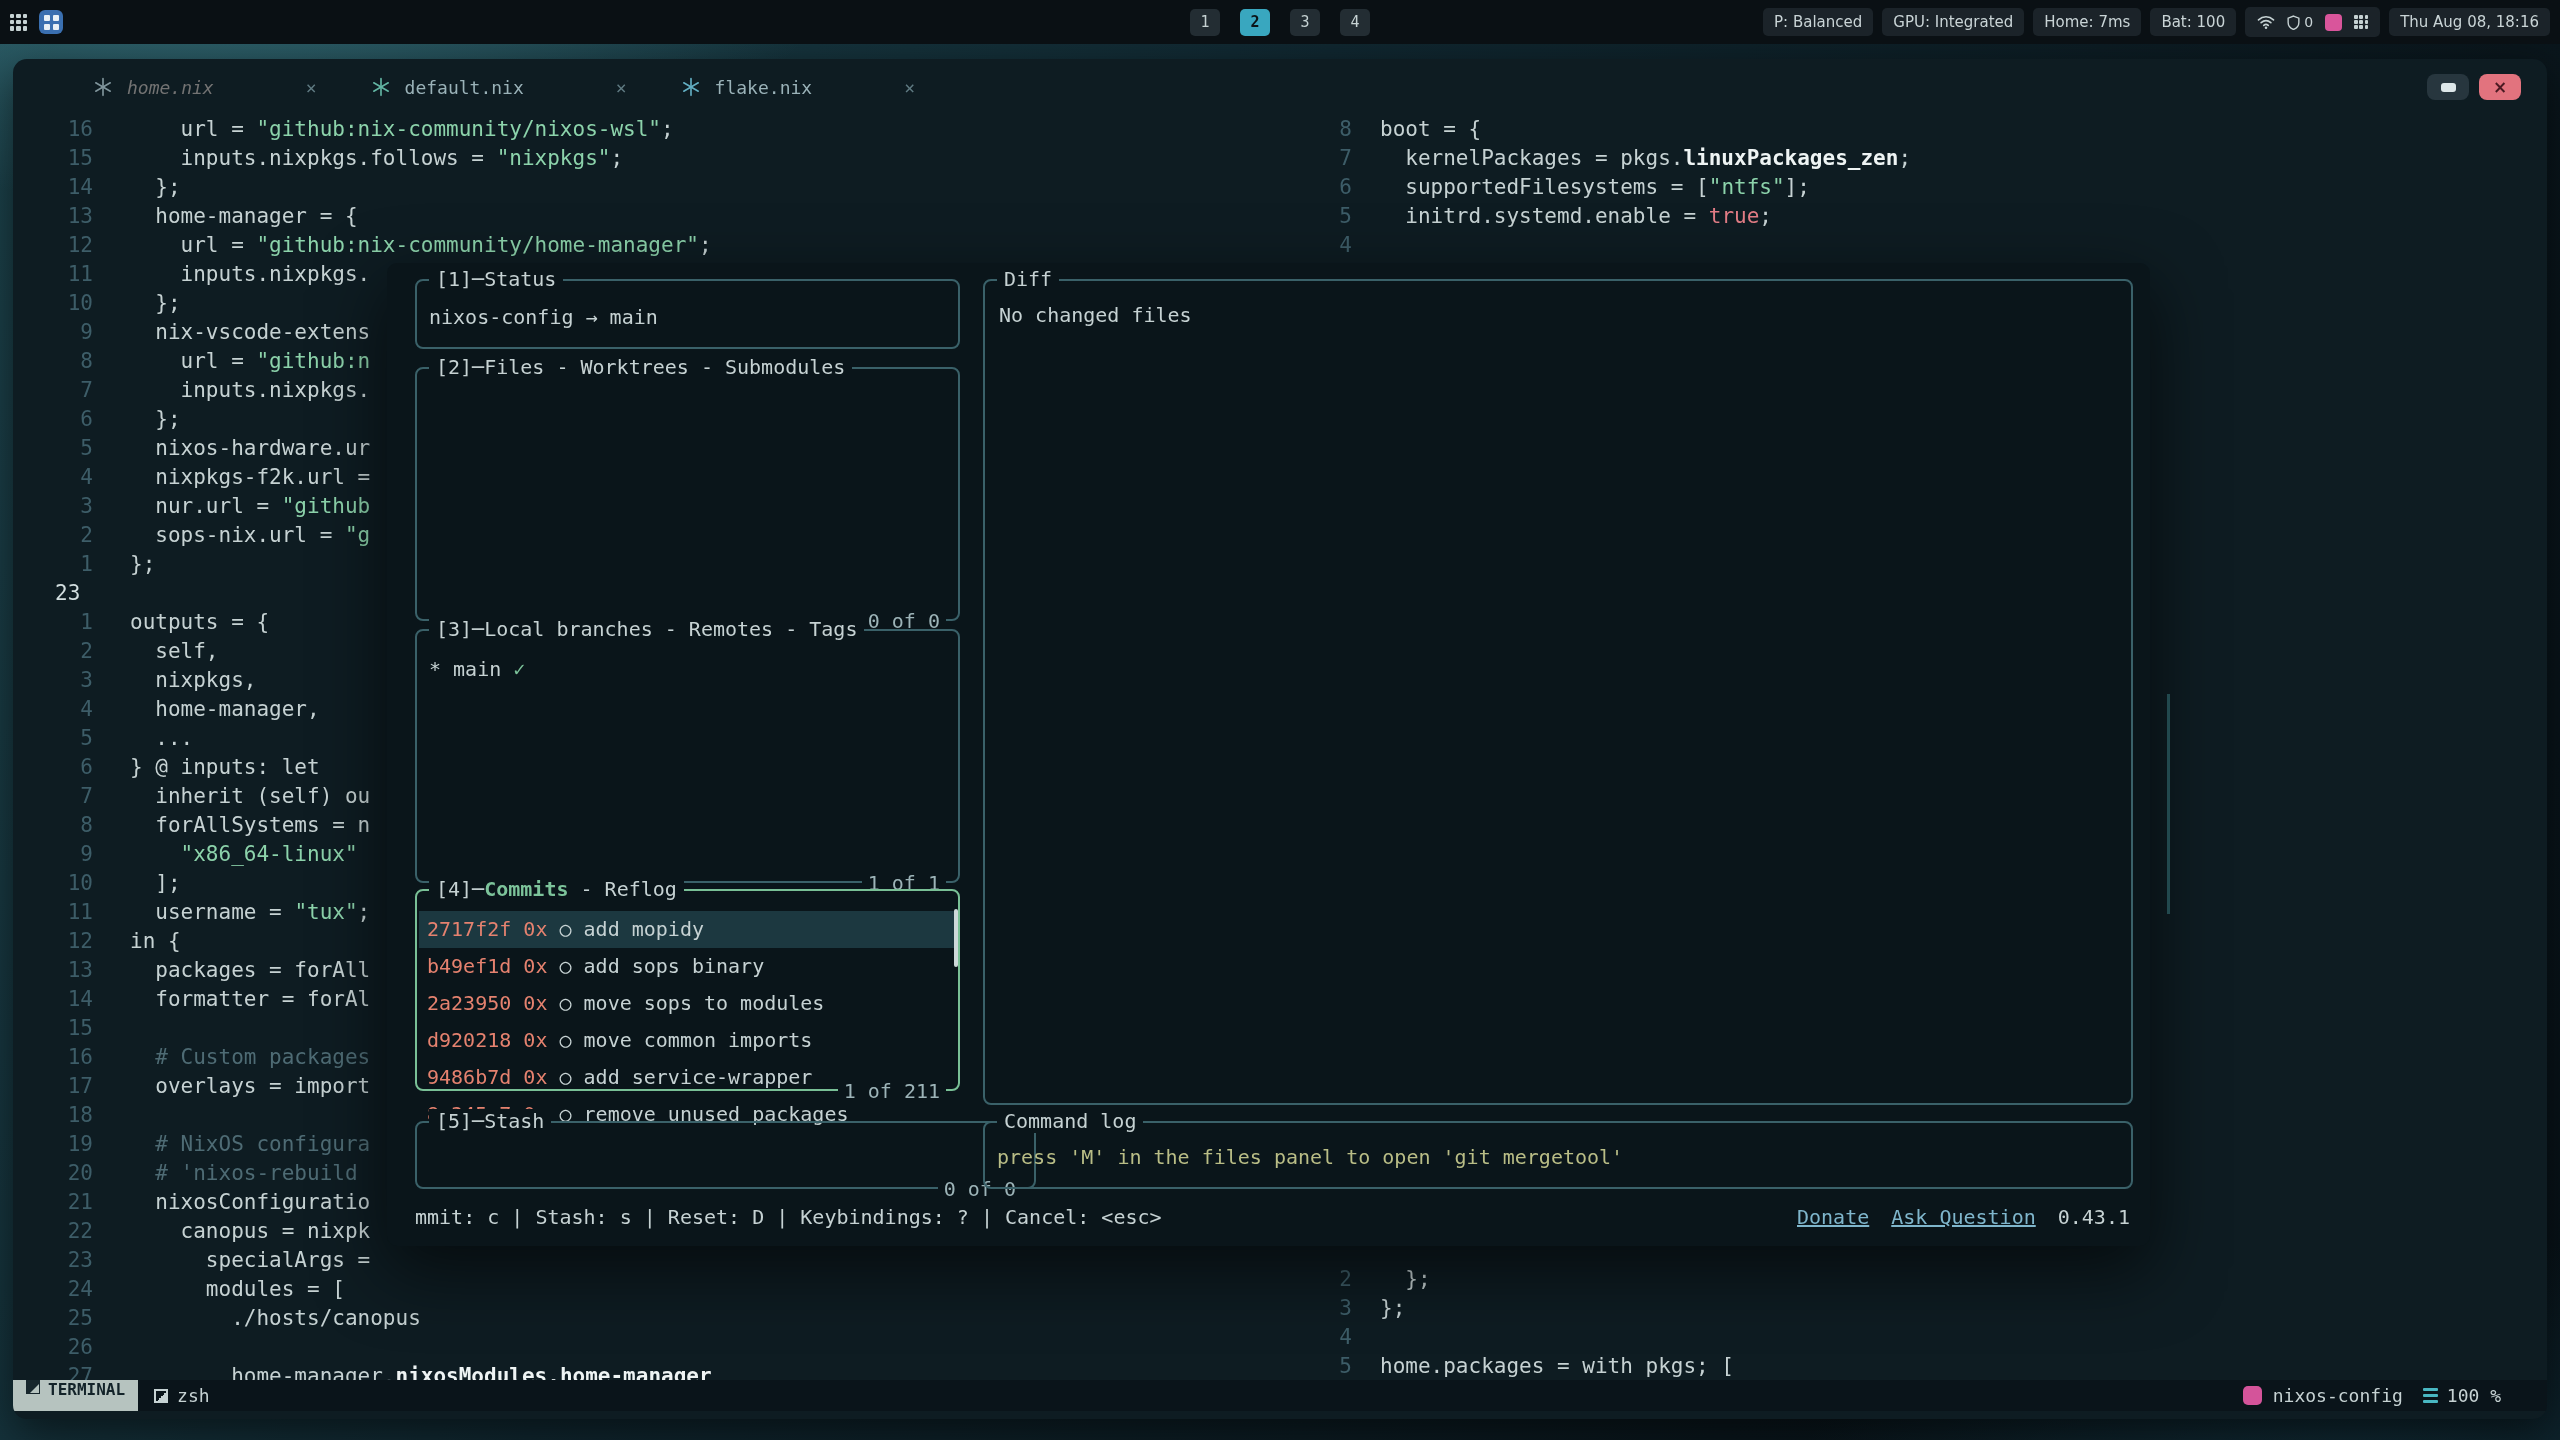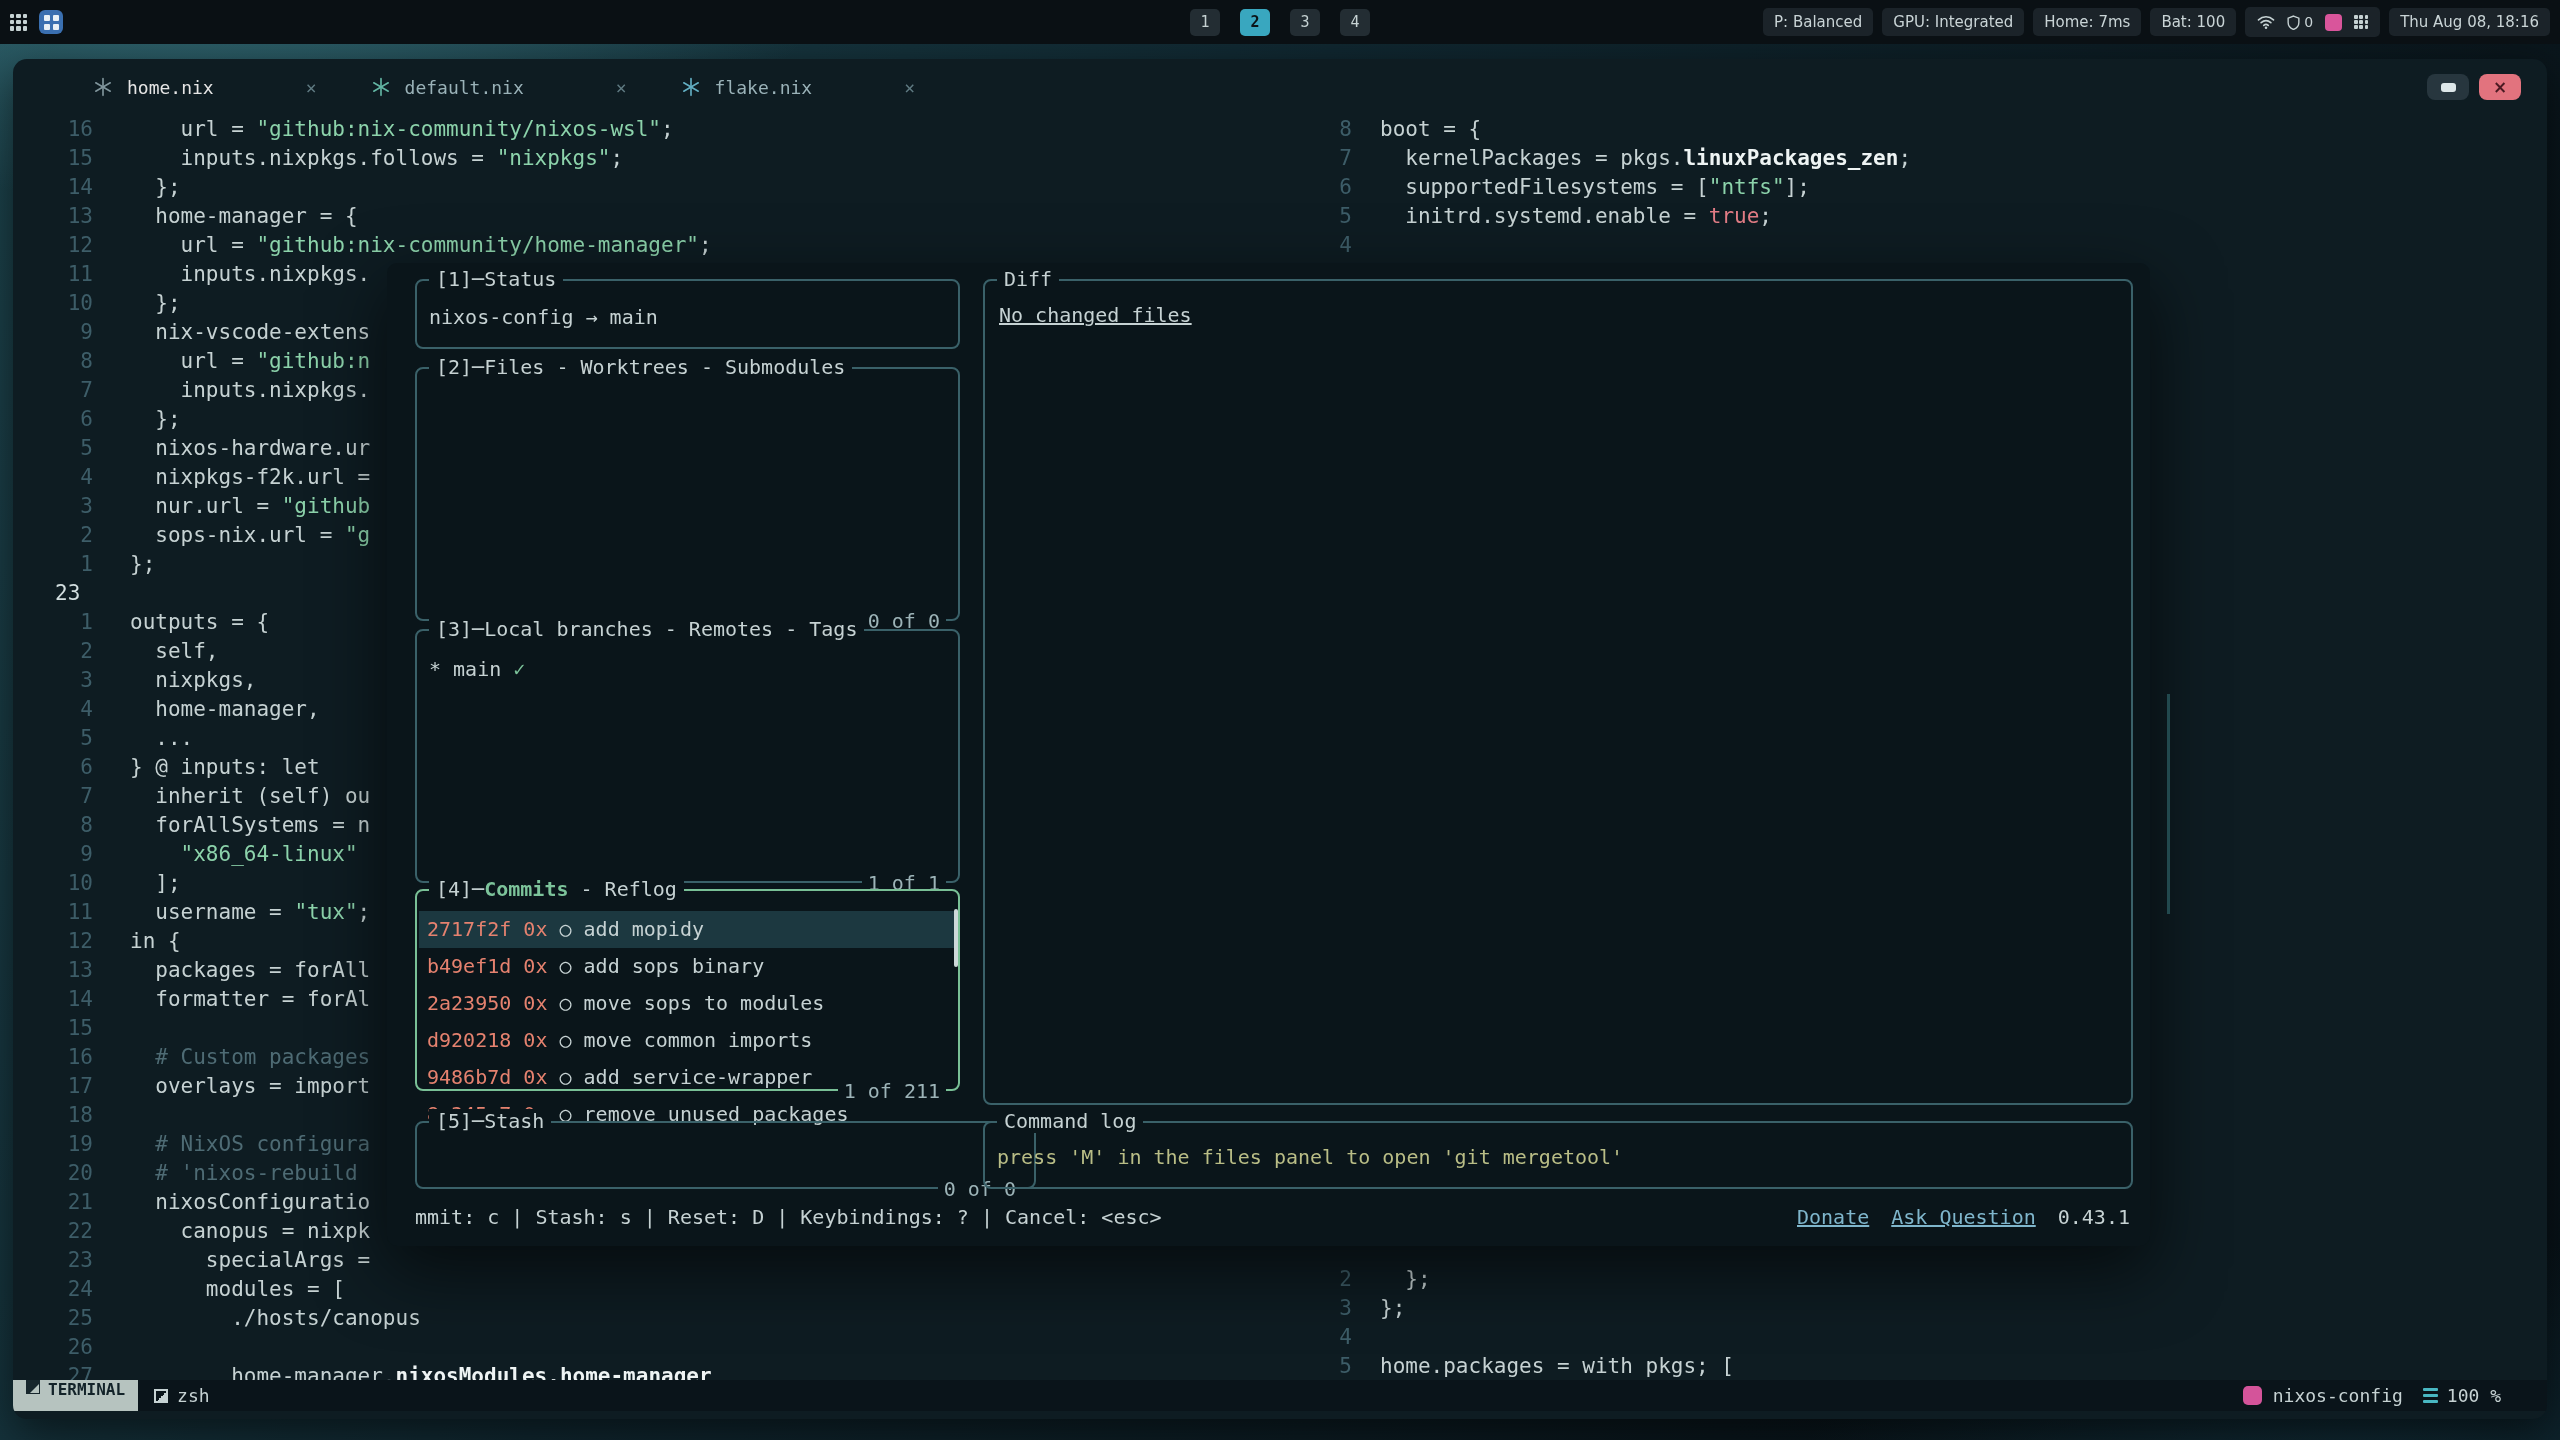--- a/index.html
+++ b/index.html
@@ -34,21 +34,21 @@
   .dots9.small{width:14px;height:14px;gap:1.6px;}
 
   
   .window{position:absolute;left:13px;top:59px;width:2534px;height:1360px;background:#0e1c22;
     border-radius:14px;box-shadow:0 14px 44px rgba(0,0,0,.55);overflow:hidden;}
   
   .tabbar{height:56px;display:flex;align-items:center;padding:0 26px 0 80px;gap:54px;box-sizing:border-box;}
   .tab{display:flex;align-items:center;white-space:nowrap;cursor:pointer;}
   .tab .flake{width:20px;height:20px;}
   .tab-label{margin-left:14px;font-size:18px;color:#9ab2b8;}
-  .tab.active .tab-label{color:#e5e5e5;}
+  .tab.active .tab-label{color:#737373;font-style:italic;}
   .tab-close{margin-left:92px;color:#5f7a82;font-size:18px;}
   .flake1{color:#7f949b}.flake2{color:#62b5a3}.flake3{color:#62aec2}
   .win-controls{margin-left:auto;display:flex;gap:10px;align-items:center;}
   .pill{width:42px;height:26px;border-radius:8px;border:none;display:flex;align-items:center;justify-content:center;cursor:pointer;}
   .pill.min{background:#27363e;}
   .pill.min i{display:block;width:15px;height:9px;background:#dde7e9;border-radius:3px;}
   .pill.close{background:#e2737e;color:#4a1a22;font-size:17px;font-weight:bold;font-family:"DejaVu Sans",sans-serif;}
 
   
   .editor{position:absolute;top:0;left:0;right:0;bottom:39px;overflow:hidden;}
@@ -80,21 +80,21 @@
   .p-branches{left:28px;top:366px;width:545px;height:254px;}
   .p-branches .pbody{padding:26px 12px 0;}
   .check{color:#7cc39a;}
   .p-commits{left:28px;top:626px;width:545px;height:202px;}
   .commit-list{position:absolute;top:20px;left:2px;right:2px;}
   .commit-row{display:flex;height:29px;line-height:29px;white-space:pre;padding:4px 8px;cursor:pointer;}
   .commit-row.sel{background:#1c3840;}
   .chash{color:#e5826f}.cauthor{color:#e5826f}.cnode{color:#c6d2d3}.cmsg{color:#c6d2d3}
   .commit-scroll{position:absolute;right:0;top:18px;width:4px;height:58px;background:#cdd8d9;border-radius:2px;}
   .p-stash{left:28px;top:858px;width:621px;height:68px;}
-  .p-diff{left:596px;top:16px;width:1150px;height:826px;text-decoration:underline;}
+  .p-diff{left:596px;top:16px;width:1150px;height:826px;}
   .p-diff .pbody{padding:22px 14px 0;}
   .p-cmdlog{left:596px;top:858px;width:1150px;height:68px;}
   .p-cmdlog .pbody{padding:22px 12px 0;color:#b9bd86;}
   .lg-bottom{position:absolute;left:28px;right:20px;top:942px;display:flex;align-items:center;white-space:pre;}
   .lg-links{margin-left:auto;display:flex;gap:22px;align-items:center;}
   .lg-link{color:#7fb6cc;text-decoration:underline;cursor:pointer;}
   .lg-version{color:#c6d2d3;}
 
   
   .statusbar{position:absolute;left:0;right:0;bottom:8px;height:31px;background:#0a141a;

